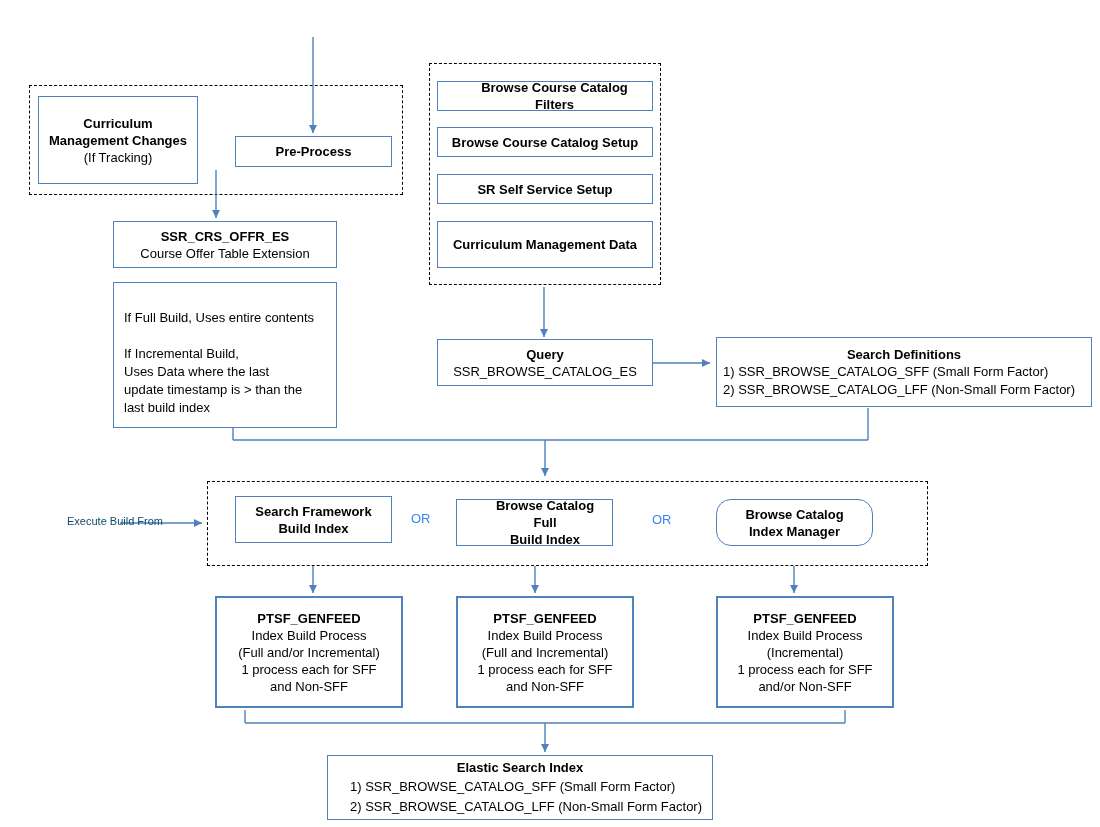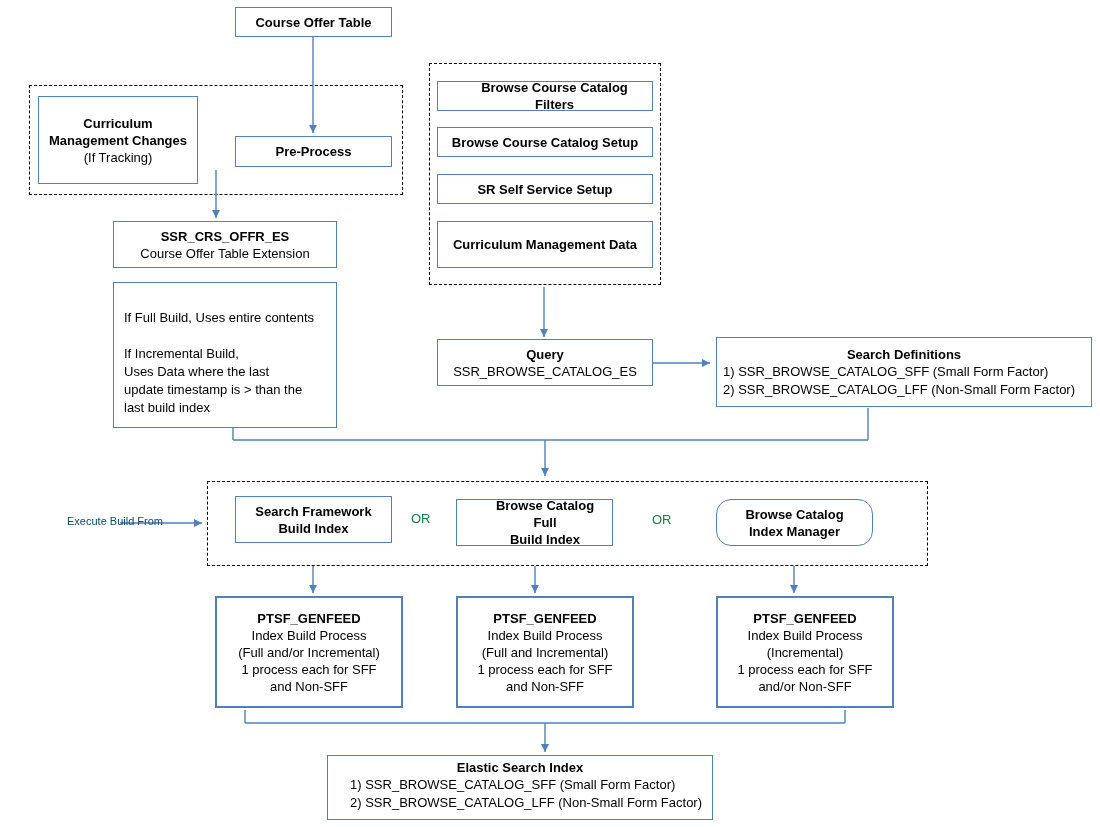--- a/index.html
+++ b/index.html
@@ -62,21 +62,21 @@
   .plain-label {
     position: absolute;
     font-size: 11px;
     line-height: 16px;
     color: #0c4a6e;
     white-space: nowrap;
   }
   .or-label {
     position: absolute;
     font-size: 13px;
-    color: #15803d;
+    color: #3b82f6;
   }
   svg.connectors {
     position: absolute;
     left: 0;
     top: 0;
     width: 1100px;
     height: 827px;
     pointer-events: none;
   }
   .sd-list {
@@ -135,23 +135,20 @@
 
       <path d="M233,432 L233,428"></path>
 
       <path d="M245,723 L845,723"></path>
       <path d="M245,723 L245,710"></path>
       <path d="M845,723 L845,710"></path>
       <path d="M545,723 L545,723"></path>
     </g>
   </svg>
 
-  <div class="box" style="left:235px; top:7px; width:157px; height:30px;">
-    <span class="ttl">Course Offer Table</span>
-  </div>
 
   <div class="box" style="left:38px; top:96px; width:160px; height:88px;">
     <span class="ttl" style="white-space:pre-line;">Curriculum Management Changes</span>
     <span class="sub">(If Tracking)</span>
   </div>
 
   <div class="box" style="left:235px; top:136px; width:157px; height:31px;">
     <span class="ttl">Pre-Process</span>
   </div>
 
@@ -227,19 +224,19 @@
   </div>
 
   <div class="box thick" style="left:716px; top:596px; width:178px; height:112px;">
     <span class="ttl">PTSF_GENFEED</span>
     <span class="sub">Index Build Process</span>
     <span class="sub">(Incremental)</span>
     <span class="sub">1 process each for SFF</span>
     <span class="sub">and/or Non-SFF</span>
   </div>
 
-  <div class="box" style="left:327px; top:755px; width:386px; height:65px; align-items:flex-start; justify-content:flex-start;">
+  <div class="box" style="left:327px; top:755px; width:386px; height:65px; align-items:flex-start; justify-content:space-between;">
     <span class="sd-title">Elastic Search Index</span>
     <span class="sd-list" style="padding-left:16px;">1) SSR_BROWSE_CATALOG_SFF  (Small Form Factor)</span>
     <span class="sd-list" style="padding-left:16px;">2) SSR_BROWSE_CATALOG_LFF  (Non-Small Form Factor)</span>
   </div>
 
 </div>
 
 </body></html>

